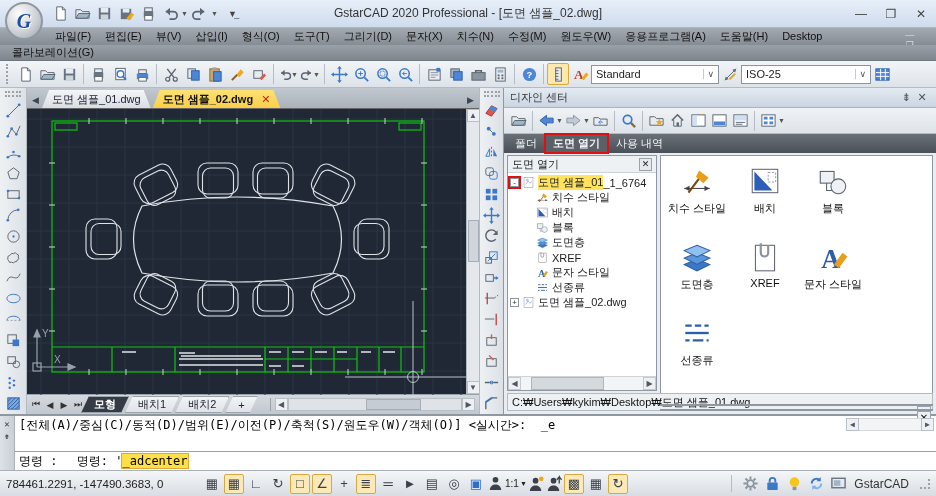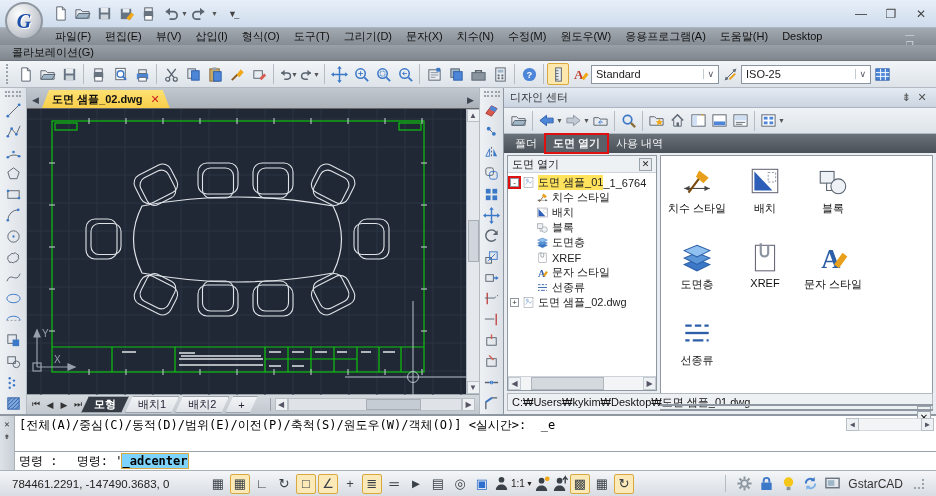--- a/index.html
+++ b/index.html
@@ -107,27 +107,27 @@
   .descr { height:24px; }
   .dc-path { height:18px; margin:2px 3px 3px 3px; background:#eef1f4; border:1px solid #b3bac2; display:flex; align-items:center; padding:0 4px; color:#111;text-align:right; }
 
   
   .cmd { height:56px; background:#fff; border-top:2px solid #8f97a0; display:flex; font-family:"DejaVu Sans Mono",monospace; font-size:12px; }
   .cmd-strip { width:15px; background:linear-gradient(90deg,#dde2e8,#c9cfd6); border-right:1px solid #aab1b9; display:flex; flex-direction:column; align-items:center; padding-top:2px; color:#444; }
   .cmd-strip span { font-size:9px; line-height:12px; }
   .cmd-main { flex:1; display:flex; flex-direction:column; position:relative; }
   .cmd-line { height:18px; line-height:18px; padding-left:4px; white-space:pre; color:#000; }
   .cmd-line.history2 { border-bottom:1px solid #9aa2aa; }
-  .cmd-hl { background:#7dd3fc; outline:1px solid #d9a93f;font-weight:bold; }
+  .cmd-hl { background:#fde047; outline:1px solid #d9a93f; }
   .cmd-scroll { position:absolute; right:2px; top:2px; width:88px; height:13px; display:flex; align-items:center; }
   .cmd-scroll .arr { width:13px; height:13px; font-size:8px; background:#eef1f4; border:1px solid #b9bfc6; color:#556; display:flex; align-items:center; justify-content:center; }
   .cmd-scroll .track { flex:1; height:13px; background:#f2f4f6; border-top:1px solid #d4d9de; border-bottom:1px solid #d4d9de; }
 
   
-  .status { height:26px; background:linear-gradient(#f4f6f8,#d8dde3); border-top:1px solid #aab1b9; display:flex; align-items:center; padding:0 12px; }
+  .status { height:26px; background:linear-gradient(#f4f6f8,#d8dde3); border-top:1px solid #aab1b9; display:flex; align-items:center; padding:0 6px; }
   .coords { width:195px; color:#222; font-size:11.5px; }
   .stico { min-width:20px; height:20px; display:flex; align-items:center; justify-content:center; margin:0 1px; border:1px solid transparent; border-radius:2px; font-size:13px; color:#3a4148; padding:0 2px; }
   .stico.active { background:#fbe9b8; border-color:#d9a93f; }
   .stico.blue { color:#2d6fce; }
   .anno-scale { display:flex; align-items:center; font-size:10px; color:#222; gap:1px; }
   .tray { margin-left:auto; display:flex; align-items:center; gap:5px; border-left:1px solid #b6bcc4; padding-left:10px;justify-content:flex-end; }
   .brand { font-size:12px; color:#333; margin-left:2px; }
   .grip { width:10px; height:10px; margin-left:6px; border-right:2px dotted #9aa2aa; border-bottom:2px dotted #9aa2aa; }
   .icon16 { width:17px; height:17px; }
 </style>
@@ -183,20 +183,21 @@
         <span class="ddarrow">▼</span>
         <div class="ib">
           <svg viewBox="0 0 18 18" class="icon16">
             <path d="M14 7H6a4 4 0 0 0 0 8h4" fill="none" stroke="#5a646f" stroke-width="1.8"></path>
             <path d="M14 7L9.5 3v8z" fill="#5a646f"></path>
           </svg>
         </div>
         <span class="ddarrow">▼</span>
       </div>
     <span class="qat-ovf">▼̲</span>
+    <div class="title-text">GstarCAD 2020 Professional - [도면 샘플_02.dwg]</div>
     <div class="winbtns">
       <div class="winbtn">—</div>
       <div class="winbtn">❐</div>
       <div class="winbtn">✕</div>
     </div>
   </div>
 
   <div class="menubar" id="menubar">
     <span class="mi">파일(F)</span>
       <span class="mi">편집(E)</span>
@@ -517,20 +518,23 @@
           <svg viewBox="0 0 18 18" class="icon16">
             <rect x="3" y="3" width="12" height="12" fill="#7fa8dc" stroke="#2d5fa8"></rect>
             <path d="M3 7l4-4M3 11l8-8M3 15l12-12M7 15l8-8M11 15l4-4" stroke="#2d5fa8"></path>
           </svg>
         </div>
       </div>
 
     <div class="center">
       <div class="doctabs" id="doctabs">
           <span class="scrollarrow">◀</span>
+          <div class="dtab">
+            <span>도면 샘플_01.dwg</span>
+          </div>
           <div class="dtab active">
             <span>도면 샘플_02.dwg</span>
             <span class="x">✕</span>
           </div>
           <div style="flex: 1 1 0%;"></div>
           <span class="scrollarrow">▶</span>
         </div>
 
       <div class="canvasrow">
         <div class="canvas">

